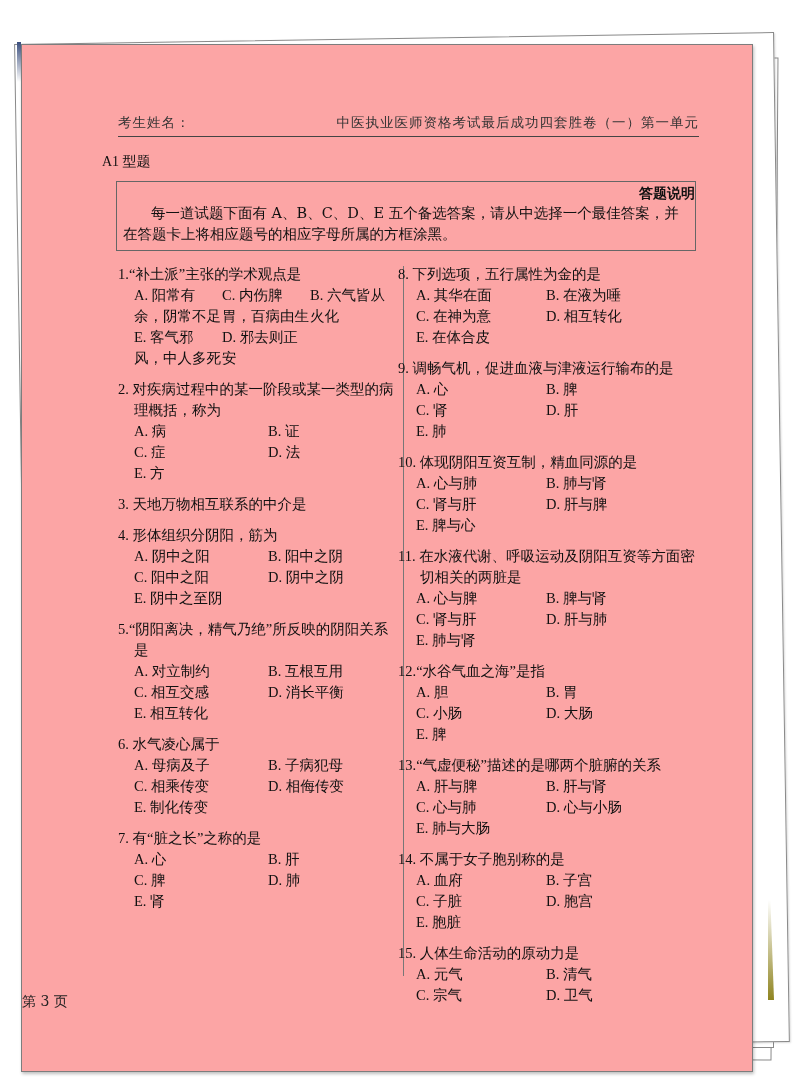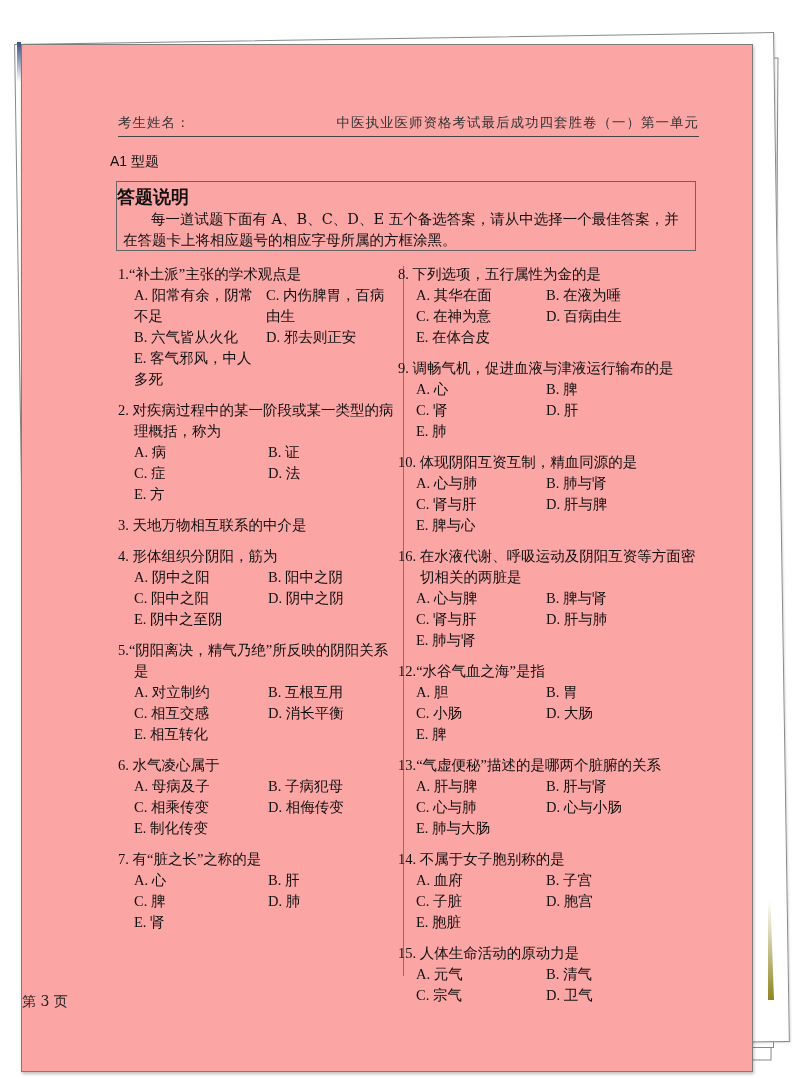--- a/index.html
+++ b/index.html
@@ -10,34 +10,34 @@
   .back2 { left:34px; top:48px; width:740px; height:1000px; }
   .back1 { left:14px; top:32px; width:760px; height:1010px; transform:rotate(-0.9deg); transform-origin:100% 0; box-shadow:1px 1px 2px rgba(0,0,0,0.15);}
   .stripe-blue { position:absolute; left:17px; top:42px; width:4px; height:40px; background:linear-gradient(#3b4f7e,#ffffff); }
   .stripe-olive { position:absolute; left:768px; top:900px; width:6px; height:100px; background:linear-gradient(#ffffff,#8f8420); clip-path:polygon(0 0,40% 0,100% 100%,0 100%); }
   .page { position:absolute; left:21px; top:22px; width:732px; height:1028px; background:#fca5a5;
           border:1px solid #7d7d7d; box-sizing:border-box; box-shadow:1px 2px 3px rgba(0,0,0,0.25);margin-top:22px; }
   .hdr { position:absolute; left:96px; top:67px; width:581px; height:24px; border-bottom:1.5px solid #444;
          font-size:13.5px; color:#333; letter-spacing:1px; }
   .hdr .l { position:absolute; left:0; bottom:4px; }
   .hdr .r { position:absolute; right:0; bottom:4px; }
-  .sec { position:absolute; left:88px; top:108px; font-family:Liberation Sans, sans-serif; font-size:14px; color:#111; }
+  .sec { position:absolute; left:80px; top:108px; font-family:Liberation Serif, serif; font-size:14px; color:#111; }
   .box { position:absolute; left:94px; top:136px; width:580px; height:70px; border:1px solid #666; box-sizing:border-box; font-size:14.5px; color:#111;}
-  .box .t { text-align:left; font-family:"DejaVu Sans","Liberation Sans",sans-serif; font-weight:bold; font-size:18px; margin-top:3px; }
+  .box .t { text-align:right; font-family:"DejaVu Sans","Liberation Sans",sans-serif; font-weight:bold; font-size:14px; margin-top:3px; }
   .box .b { padding:0 4px 0 6px; line-height:21px; text-indent:28px; }
   .col { position:absolute; top:219px; font-size:14.5px; color:#111; }
   .col.left { left:96px; width:280px; }
   .col.right { left:376px; width:300px; }
   .divider { position:absolute; left:381px; top:221px; width:1px; height:710px; background:#777; }
   .q { margin-bottom:10px;font-family:Liberation Serif, serif; }
   .q .stem { line-height:21px; padding-left:16px; text-indent:-16px; }
   .right .q .stem { padding-left:22px; text-indent:-22px; }
   .opts { display:grid; grid-template-columns:134px 134px; padding-left:16px; line-height:21px; }
   .right .opts { padding-left:18px; grid-template-columns:130px 140px; }
-  .opts.single { grid-template-columns:1fr 1fr; }
+  .opts.single { grid-template-columns:1fr 1fr 1fr; }
   .footer { position:absolute; left:0; width:100%; top:948px; font-size:14px; color:#222; }
 </style>
 </head>
 <body>
 
 <div class="sheet back3"></div>
 <div class="sheet back2"></div>
 <div class="sheet back1"></div>
 <div class="stripe-blue"></div>
 <div class="stripe-olive"></div>
@@ -55,22 +55,22 @@
     <div class="b">每一道试题下面有 A、B、C、D、E 五个备选答案，请从中选择一个最佳答案，并在答题卡上将相应题号的相应字母所属的方框涂黑。</div>
   </div>
 
   <div class="col left">
     <div class="q">
       <div class="stem">1.“补土派”主张的学术观点是</div>
       <div class="opts single">
         <div>A. 阳常有余，阴常不足</div>
         <div>C. 内伤脾胃，百病由生</div>
         <div>B. 六气皆从火化</div>
+        <div>E. 客气邪风，中人多死</div>
         <div>D. 邪去则正安</div>
-        <div>E. 客气邪风，中人多死</div>
       </div>
     </div>
     <div class="q">
       <div class="stem">2. 对疾病过程中的某一阶段或某一类型的病理概括，称为</div>
       <div class="opts">
         <div>A. 病</div>
         <div>B. 证</div>
         <div>C. 症</div>
         <div>D. 法</div>
         <div>E. 方</div>
@@ -123,21 +123,21 @@
 
   <div class="divider"></div>
 
   <div class="col right">
     <div class="q">
       <div class="stem">8. 下列选项，五行属性为金的是</div>
       <div class="opts">
         <div>A. 其华在面</div>
         <div>B. 在液为唾</div>
         <div>C. 在神为意</div>
-        <div>D. 百病由生</div>
+        <div>D. 相互转化</div>
         <div>E. 在体合皮</div>
       </div>
     </div>
     <div class="q">
       <div class="stem">9. 调畅气机，促进血液与津液运行输布的是</div>
       <div class="opts">
         <div>A. 心</div>
         <div>B. 脾</div>
         <div>C. 肾</div>
         <div>D. 肝</div>
@@ -148,21 +148,21 @@
       <div class="stem">10. 体现阴阳互资互制，精血同源的是</div>
       <div class="opts">
         <div>A. 心与肺</div>
         <div>B. 肺与肾</div>
         <div>C. 肾与肝</div>
         <div>D. 肝与脾</div>
         <div>E. 脾与心</div>
       </div>
     </div>
     <div class="q">
-      <div class="stem">16. 在水液代谢、呼吸运动及阴阳互资等方面密切相关的两脏是</div>
+      <div class="stem">11. 在水液代谢、呼吸运动及阴阳互资等方面密切相关的两脏是</div>
       <div class="opts">
         <div>A. 心与脾</div>
         <div>B. 脾与肾</div>
         <div>C. 肾与肝</div>
         <div>D. 肝与肺</div>
         <div>E. 肺与肾</div>
       </div>
     </div>
     <div class="q">
       <div class="stem">12.“水谷气血之海”是指</div>

